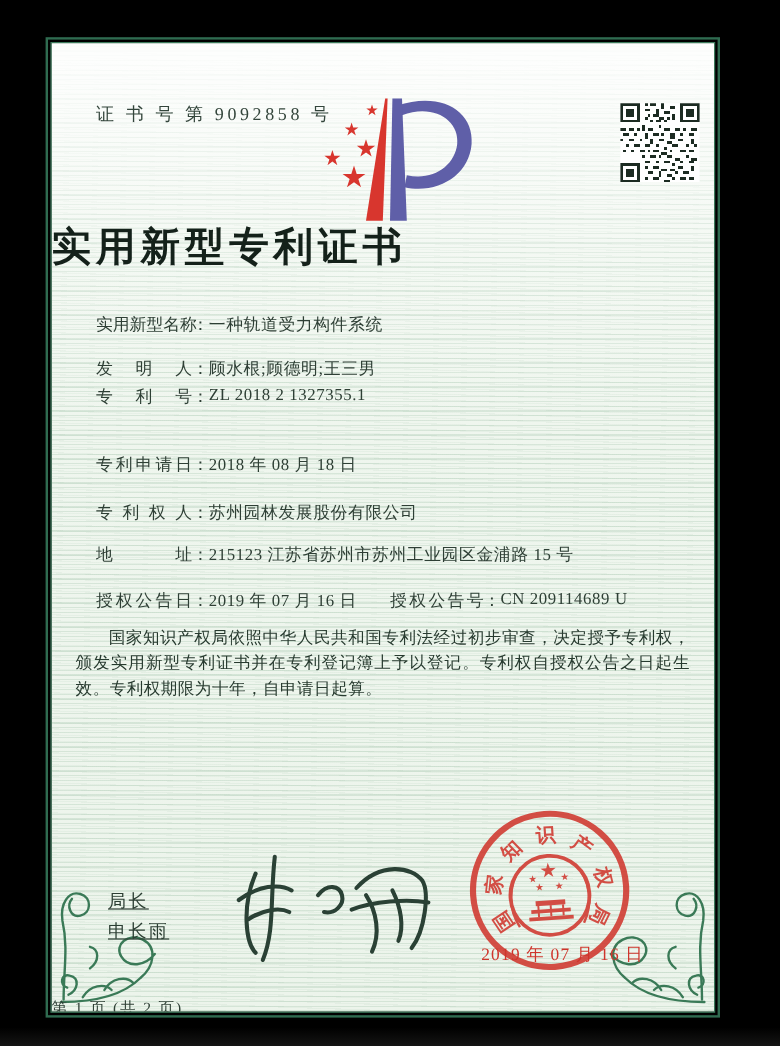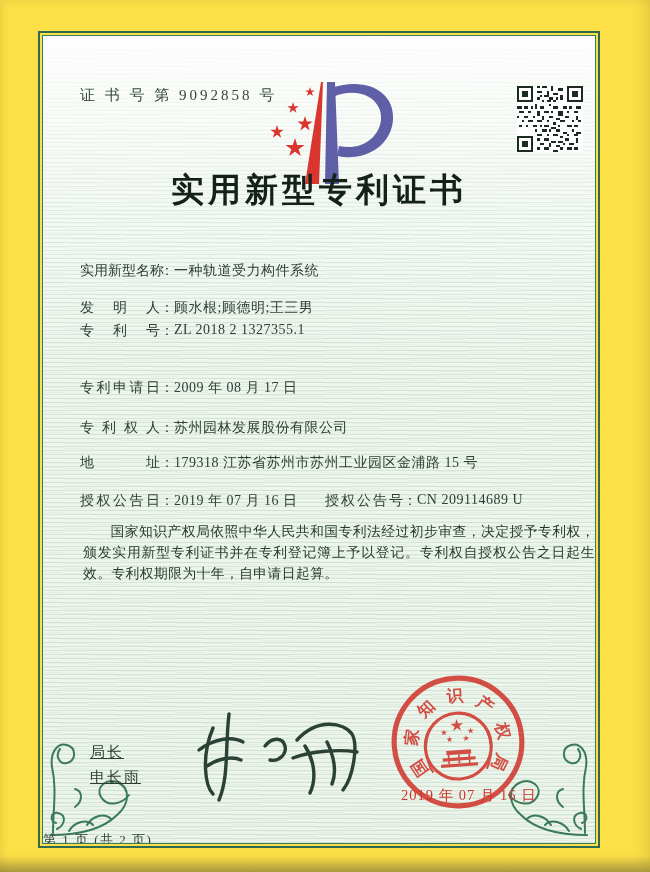--- a/index.html
+++ b/index.html
@@ -1,18 +1,18 @@
 <!DOCTYPE html>
 <html><head>
 <meta charset="utf-8">
 <style>
   html,body{margin:0;padding:0;background:#e9e9e7;}
   .photo{
     position:relative;width:650px;height:872px;margin:0 auto;
-    background:#fde047;overflow:hidden;
+    background:#000000;overflow:hidden;
     font-family:"Liberation Serif","DejaVu Serif",serif;
     box-shadow:inset -5px -8px 16px rgba(0,0,0,.10), inset 3px 3px 8px rgba(0,0,0,.04);
   }
   .photo::after{
     content:"";position:absolute;left:0;right:0;bottom:0;height:16px;
     background:linear-gradient(180deg,rgba(0,0,0,0),rgba(60,60,58,.35));pointer-events:none;
   }
   
   .frame{
     position:absolute;left:38px;top:31px;width:562px;height:817px;
@@ -28,32 +28,32 @@
     overflow:hidden;
   }
   .corner-ornament{position:absolute;bottom:2px;width:104px;height:104px;color:#3a7a57;}
   .corner-ornament.left{left:2px;}
   .corner-ornament.right{right:2px;transform:scaleX(-1);}
   
   .cert-no{position:absolute;left:37px;top:50px;font-size:15px;letter-spacing:3px;color:#33453b;}
   .logo{position:absolute;left:212px;top:40px;width:150px;height:114px;}
   .qr{position:absolute;left:474px;top:50px;width:66px;height:66px;}
   .title{
-    position:absolute;left:0;right:0;top:132px;text-align:center;
+    position:absolute;left:0;right:0;top:148px;text-align:left;
     font-size:33px;font-weight:bold;letter-spacing:4px;color:#14211a;
   }
   .fields{position:absolute;left:37px;top:226px;width:490px;font-size:14px;color:#2e3f35;}
   .frow{position:absolute;left:0;white-space:nowrap;}
   .flabel{display:inline-block;width:80px;text-align:justify;text-align-last:justify;vertical-align:top;}
   .fcolon{display:inline-block;width:14px;vertical-align:top;}
   .fvalue{letter-spacing:.5px;vertical-align:top;}
   .pair2{position:absolute;left:245px;top:0;white-space:nowrap;}
   .pair2 .flabel{width:78px;}
   .body-text{
-    position:absolute;left:40px;top:486px;width:512px;
+    position:absolute;left:20px;top:486px;width:512px;
     font-size:13.8px;line-height:20.8px;color:#273a2f;
     text-align:justify;letter-spacing:.4px;
   }
   .body-text p{margin:0;text-indent:2em;}
   .signer{position:absolute;left:47px;top:704px;font-size:15px;line-height:25px;color:#2c3e33;letter-spacing:2px;text-decoration:underline;}
   .signature{position:absolute;left:148px;top:664px;width:180px;height:118px;}
   .seal{position:absolute;left:345px;top:636px;width:140px;height:140px;transform:rotate(-4deg);}
   .seal-date{position:absolute;left:358px;top:750px;font-size:14.5px;color:#cf352c;letter-spacing:1px;white-space:nowrap;}
   .footer{position:absolute;left:0;right:0;top:795px;text-align:left;font-size:13px;letter-spacing:1.5px;color:#2e3f35;}
 </style>
@@ -124,27 +124,27 @@
         <div class="frow" style="top:0">
           <span class="flabel">实用新型名称</span><span class="fcolon">：</span><span class="fvalue">一种轨道受力构件系统</span>
         </div>
         <div class="frow" style="top:37px">
           <span class="flabel">发明人</span><span class="fcolon">：</span><span class="fvalue">顾水根;顾德明;王三男</span>
         </div>
         <div class="frow" style="top:60px">
           <span class="flabel">专利号</span><span class="fcolon">：</span><span class="fvalue">ZL 2018 2 1327355.1</span>
         </div>
         <div class="frow" style="top:117px">
-          <span class="flabel">专利申请日</span><span class="fcolon">：</span><span class="fvalue">2009 年 08 月 17 日</span>
+          <span class="flabel">专利申请日</span><span class="fcolon">：</span><span class="fvalue">2018 年 08 月 18 日</span>
         </div>
         <div class="frow" style="top:157px">
           <span class="flabel">专利权人</span><span class="fcolon">：</span><span class="fvalue">苏州园林发展股份有限公司</span>
         </div>
         <div class="frow" style="top:192px">
-          <span class="flabel">地址</span><span class="fcolon">：</span><span class="fvalue">179318 江苏省苏州市苏州工业园区金浦路 15 号</span>
+          <span class="flabel">地址</span><span class="fcolon">：</span><span class="fvalue">215123 江苏省苏州市苏州工业园区金浦路 15 号</span>
         </div>
         <div class="frow" style="top:230px;width:490px">
           <span class="flabel">授权公告日</span><span class="fcolon">：</span><span class="fvalue">2019 年 07 月 16 日</span>
           <span class="pair2">
             <span class="flabel">授权公告号</span><span class="fcolon">：</span><span class="fvalue">CN 209114689 U</span>
           </span>
         </div>
       </div>
 
       <div class="body-text">

